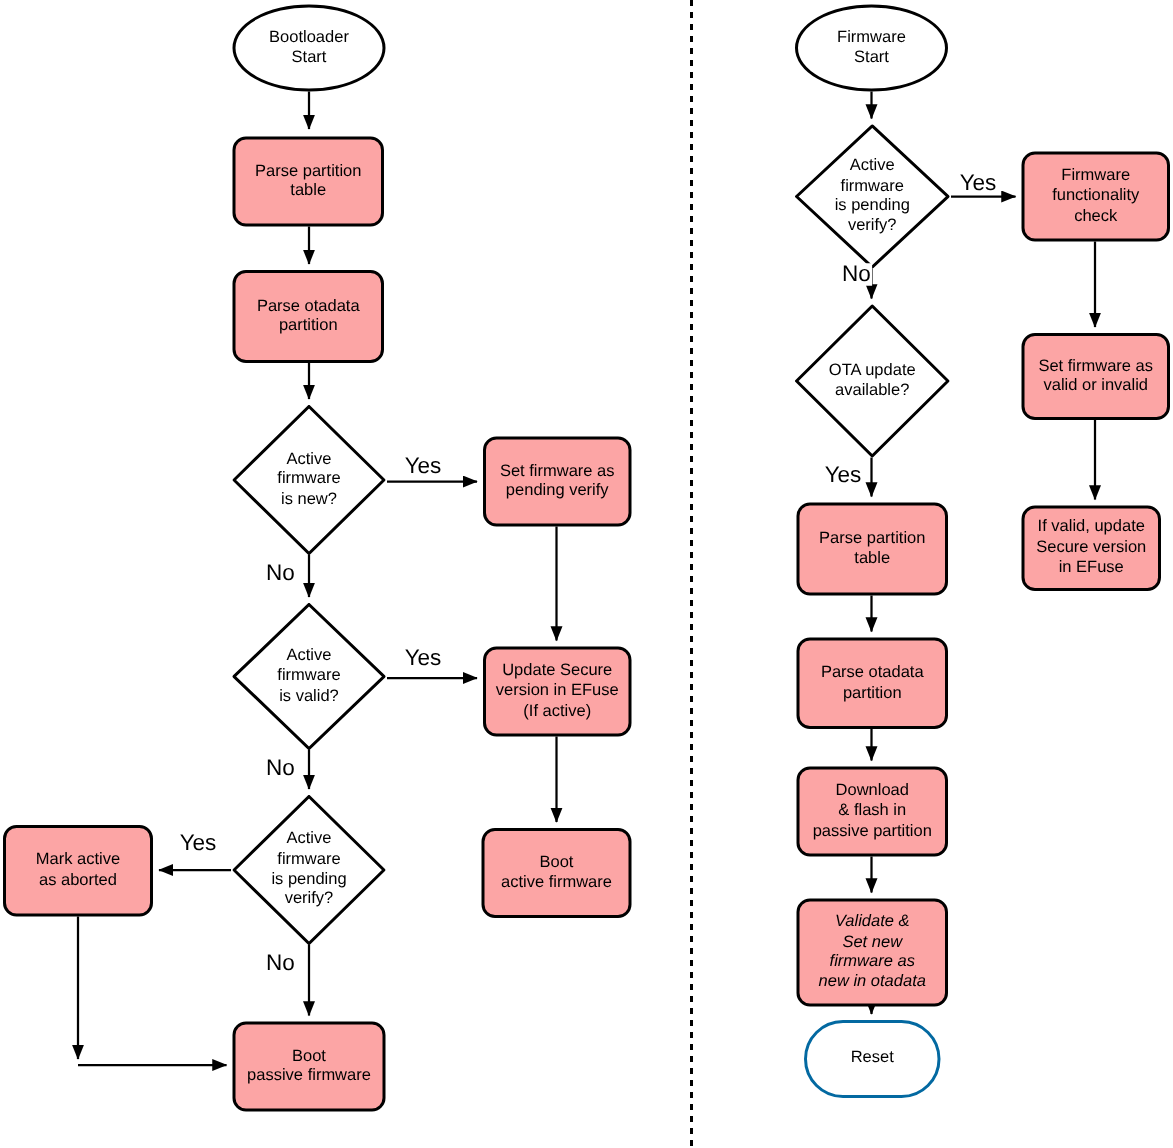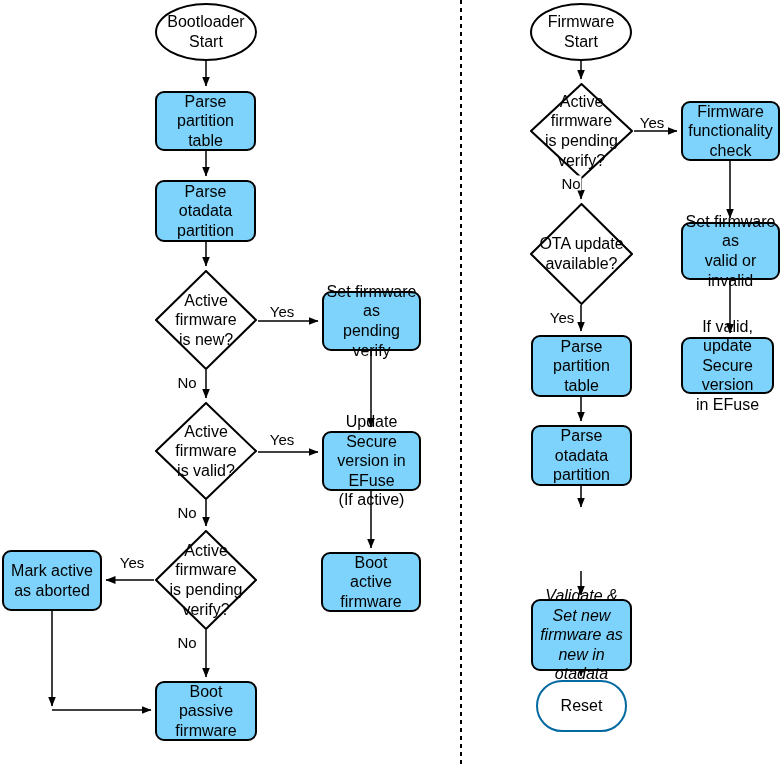--- a/index.html
+++ b/index.html
@@ -12,26 +12,26 @@
     color: #000;
     overflow: hidden;
   }
   .node {
     position: absolute;
     box-sizing: border-box;
     display: flex;
     align-items: center;
     justify-content: center;
     text-align: center;
-    font-size: 16px;
+    font-size: 11px;
     line-height: 1.22;
     white-space: pre-line;
   }
   .rect {
-    background: #7dd3fc;
+    background: #fca5a5;
     border: 2px solid #000000;
     border-radius: 9px;
   }
   .ellipse {
     background: #ffffff;
     border: 2px solid #000000;
     border-radius: 50%;
   }
   .stadium {
     background: #ffffff;
@@ -221,20 +221,25 @@
   <div class="node rect" style="left:531px;top:335px;width:101px;height:62px;">
     <span class="lbl">Parse partition
 table</span>
   </div>
 
   <div class="node rect" style="left:531px;top:425px;width:101px;height:61px;">
     <span class="lbl">Parse otadata
 partition</span>
   </div>
 
+  <div class="node rect" style="left:531px;top:511px;width:101px;height:60px;">
+    <span class="lbl">Download
+&amp; flash in
+passive partition</span>
+  </div>
 
   <div class="node rect" style="left:531px;top:599px;width:101px;height:72px;font-style:italic;">
     <span class="lbl">Validate &amp;
 Set new
 firmware as
 new in otadata</span>
   </div>
 
   <div class="node stadium" style="left:536px;top:680px;width:91px;height:52px;">
     <span class="lbl">Reset</span>

